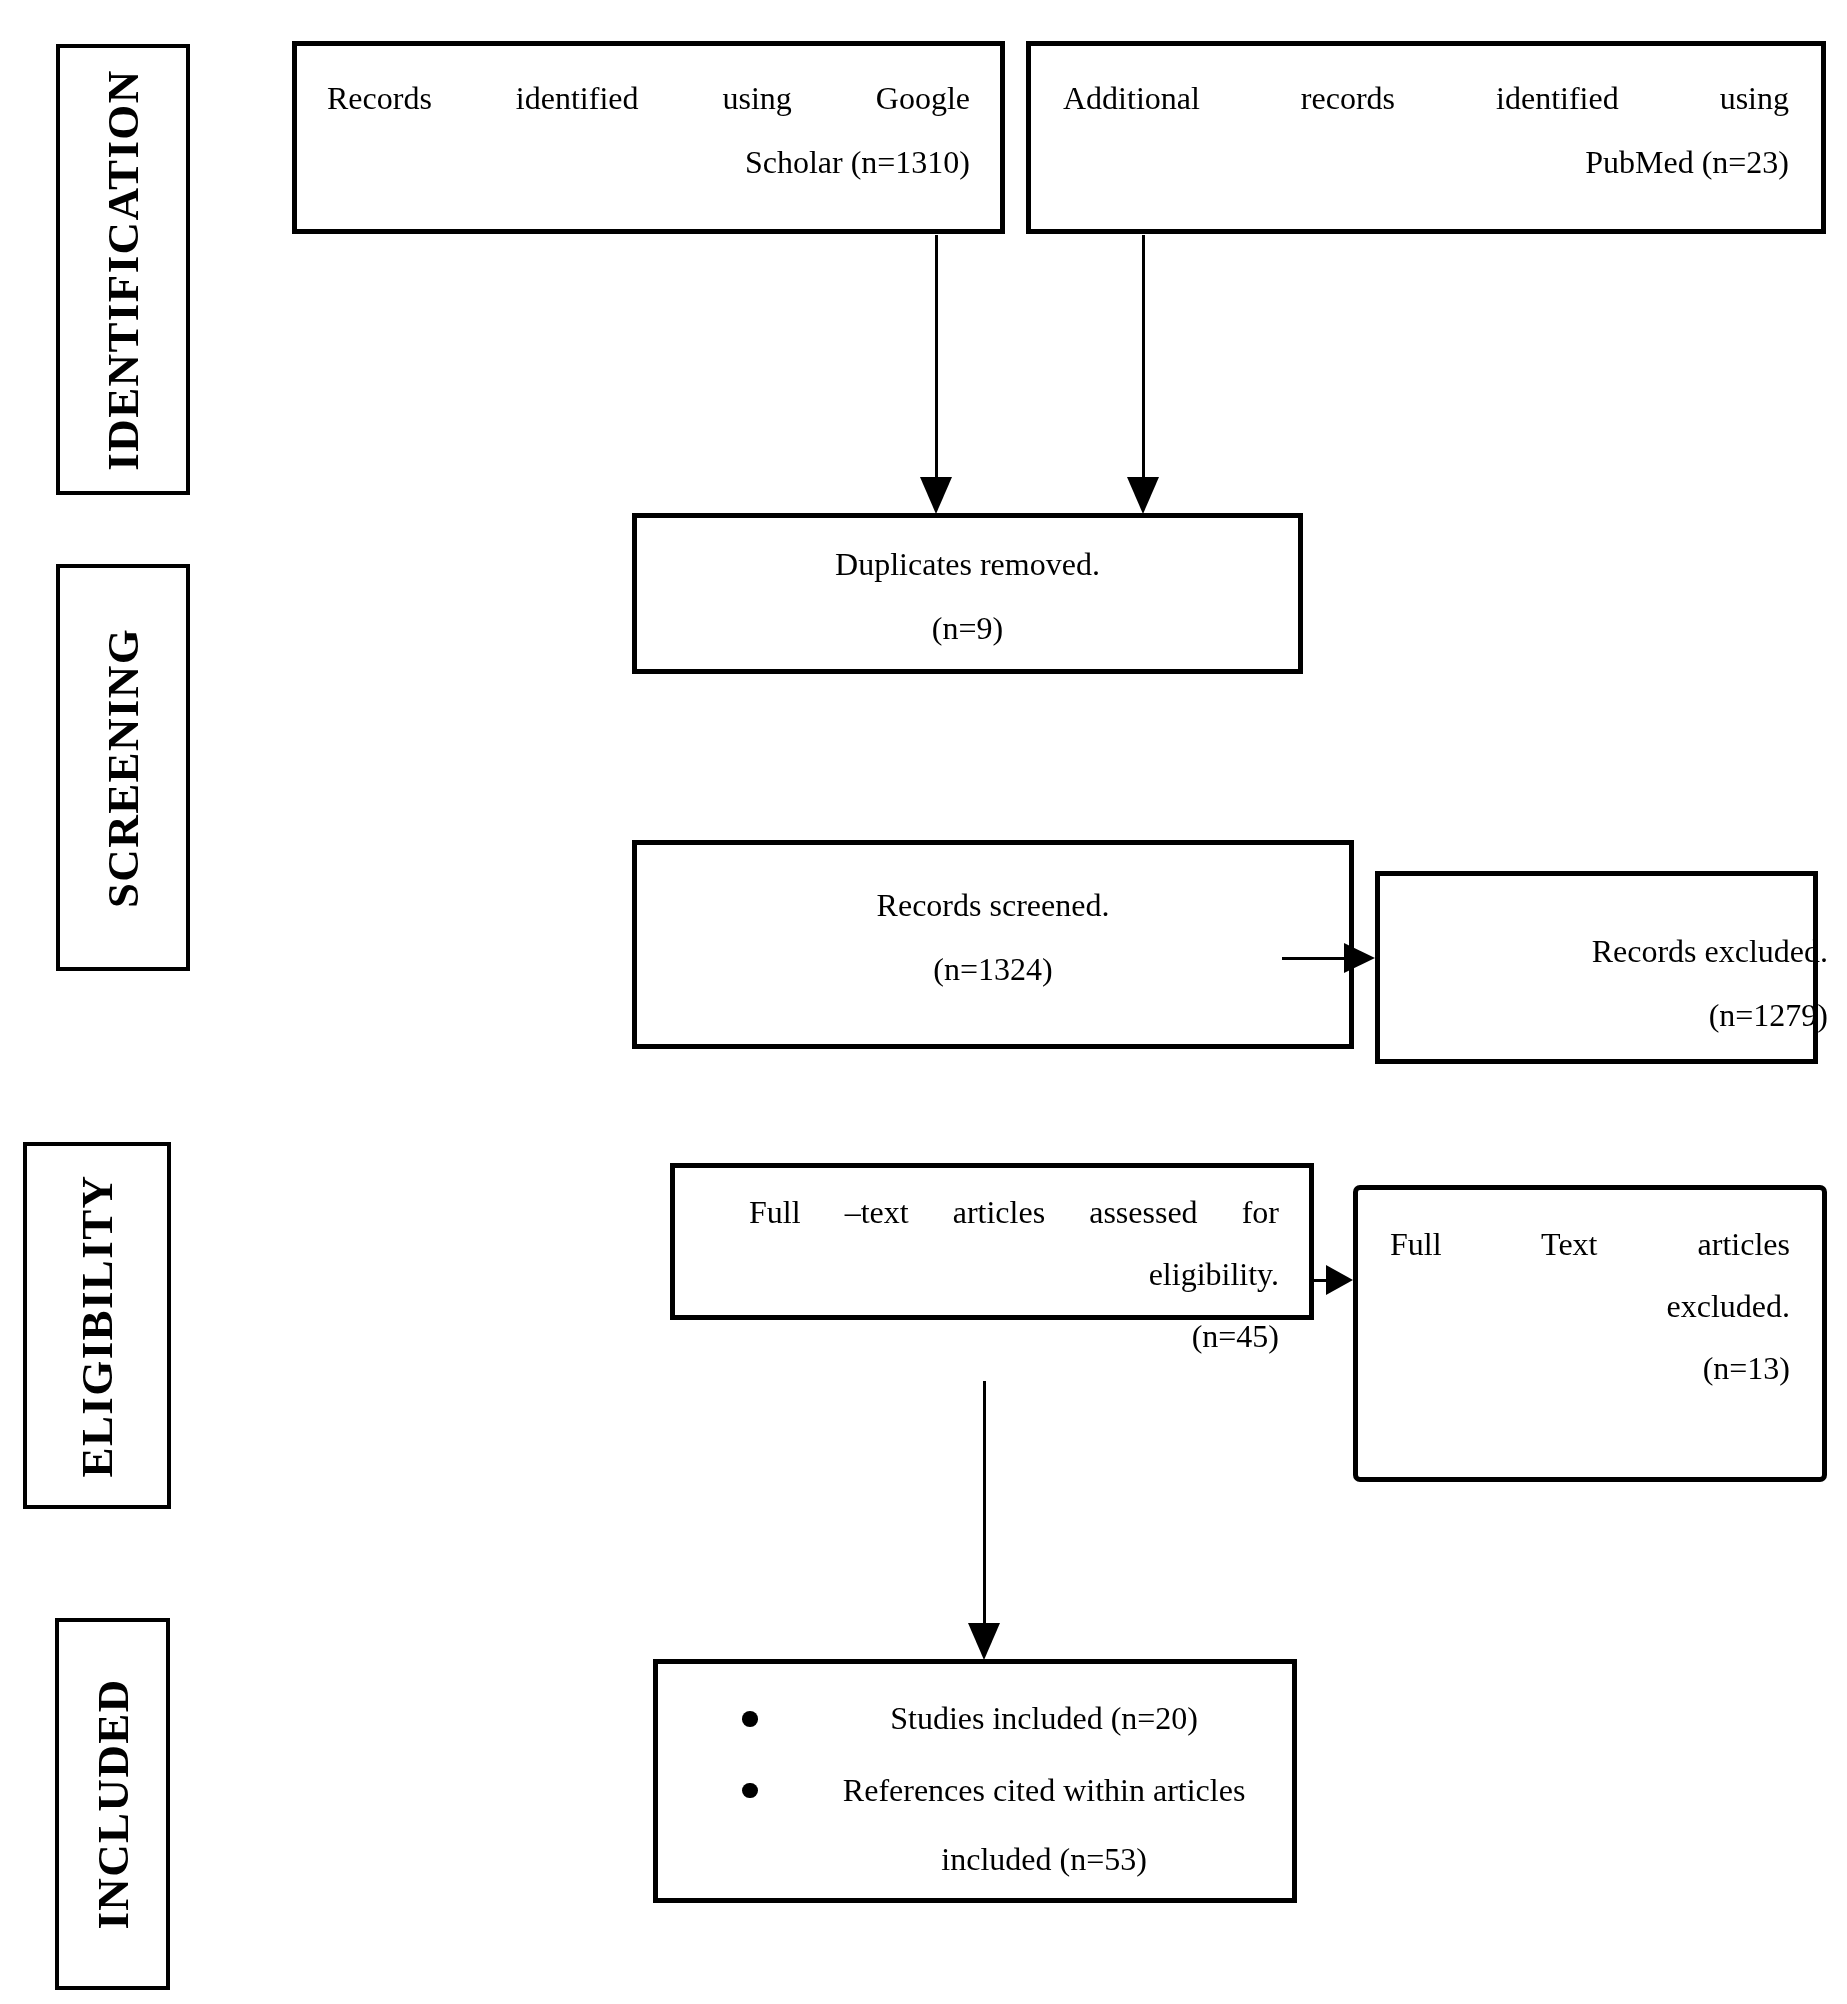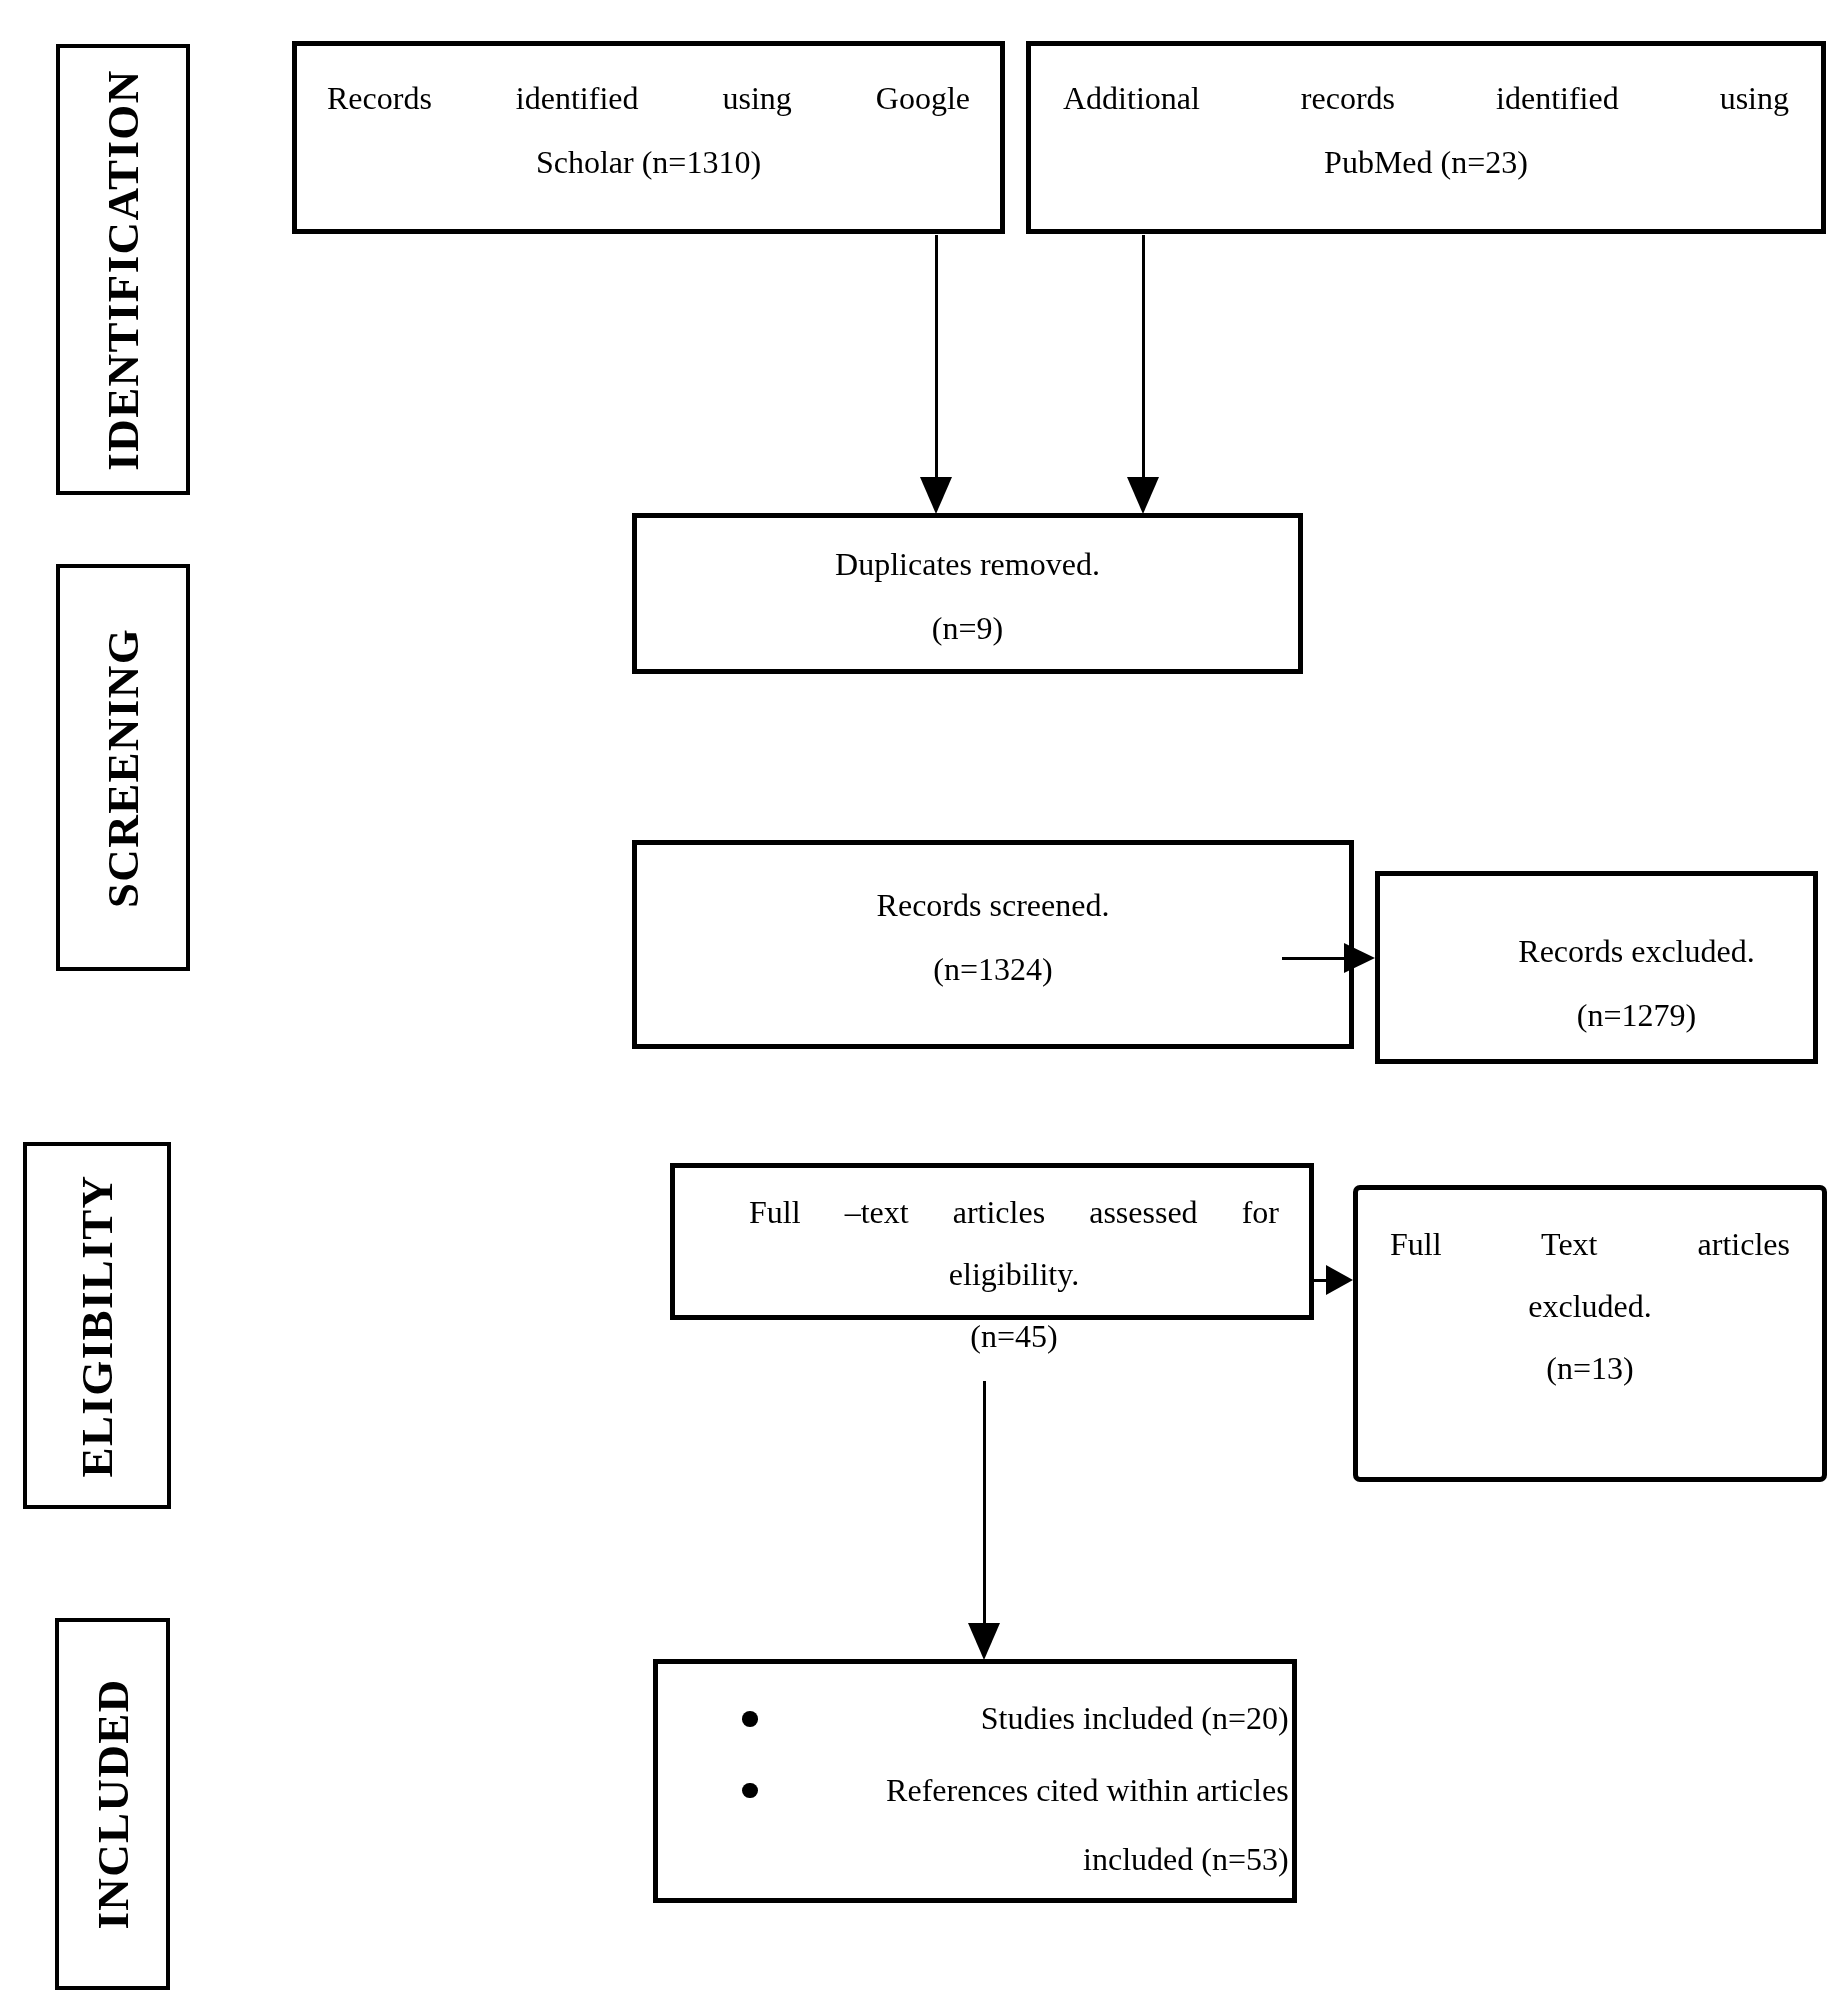--- a/index.html
+++ b/index.html
@@ -34,21 +34,21 @@
     position:absolute;
     border:5px solid #000;
     background:#fff;
     box-sizing:border-box;
     font-size:32px;
     line-height:64px;
   }
   .node .pad{width:100%;height:100%;box-sizing:border-box;}
   .jline{text-align:justify;text-align-last:justify;text-justify:inter-word;}
   .cline{text-align:center;}
-  .lline{text-align:center;}
+  .lline{text-align:right;}
   
   .vline{position:absolute;width:2.8px;background:#000;}
   .hline{position:absolute;height:2.8px;background:#000;}
   .head-down{
     position:absolute;width:0;height:0;
     border-left:16.3px solid transparent;
     border-right:16.3px solid transparent;
     border-top:37px solid #000;
   }
   .head-right{
@@ -67,21 +67,21 @@
     flex:0 0 auto;
     width:15.6px;height:15.6px;
     border-radius:50%;
     background:#000;
     margin-top:27px;
     margin-right:42px;
   }
   .bullet-text{
     width:489px;
     line-height:69px;
-    text-align:right;
+    text-align:center;
   }
 </style>
 </head>
 <body>
 
 <div class="canvas">
 
   <div class="stage-box" style="left:56px;top:44px;width:134px;height:451px;">
     <span class="stage-label">IDENTIFICATION</span>
   </div>

